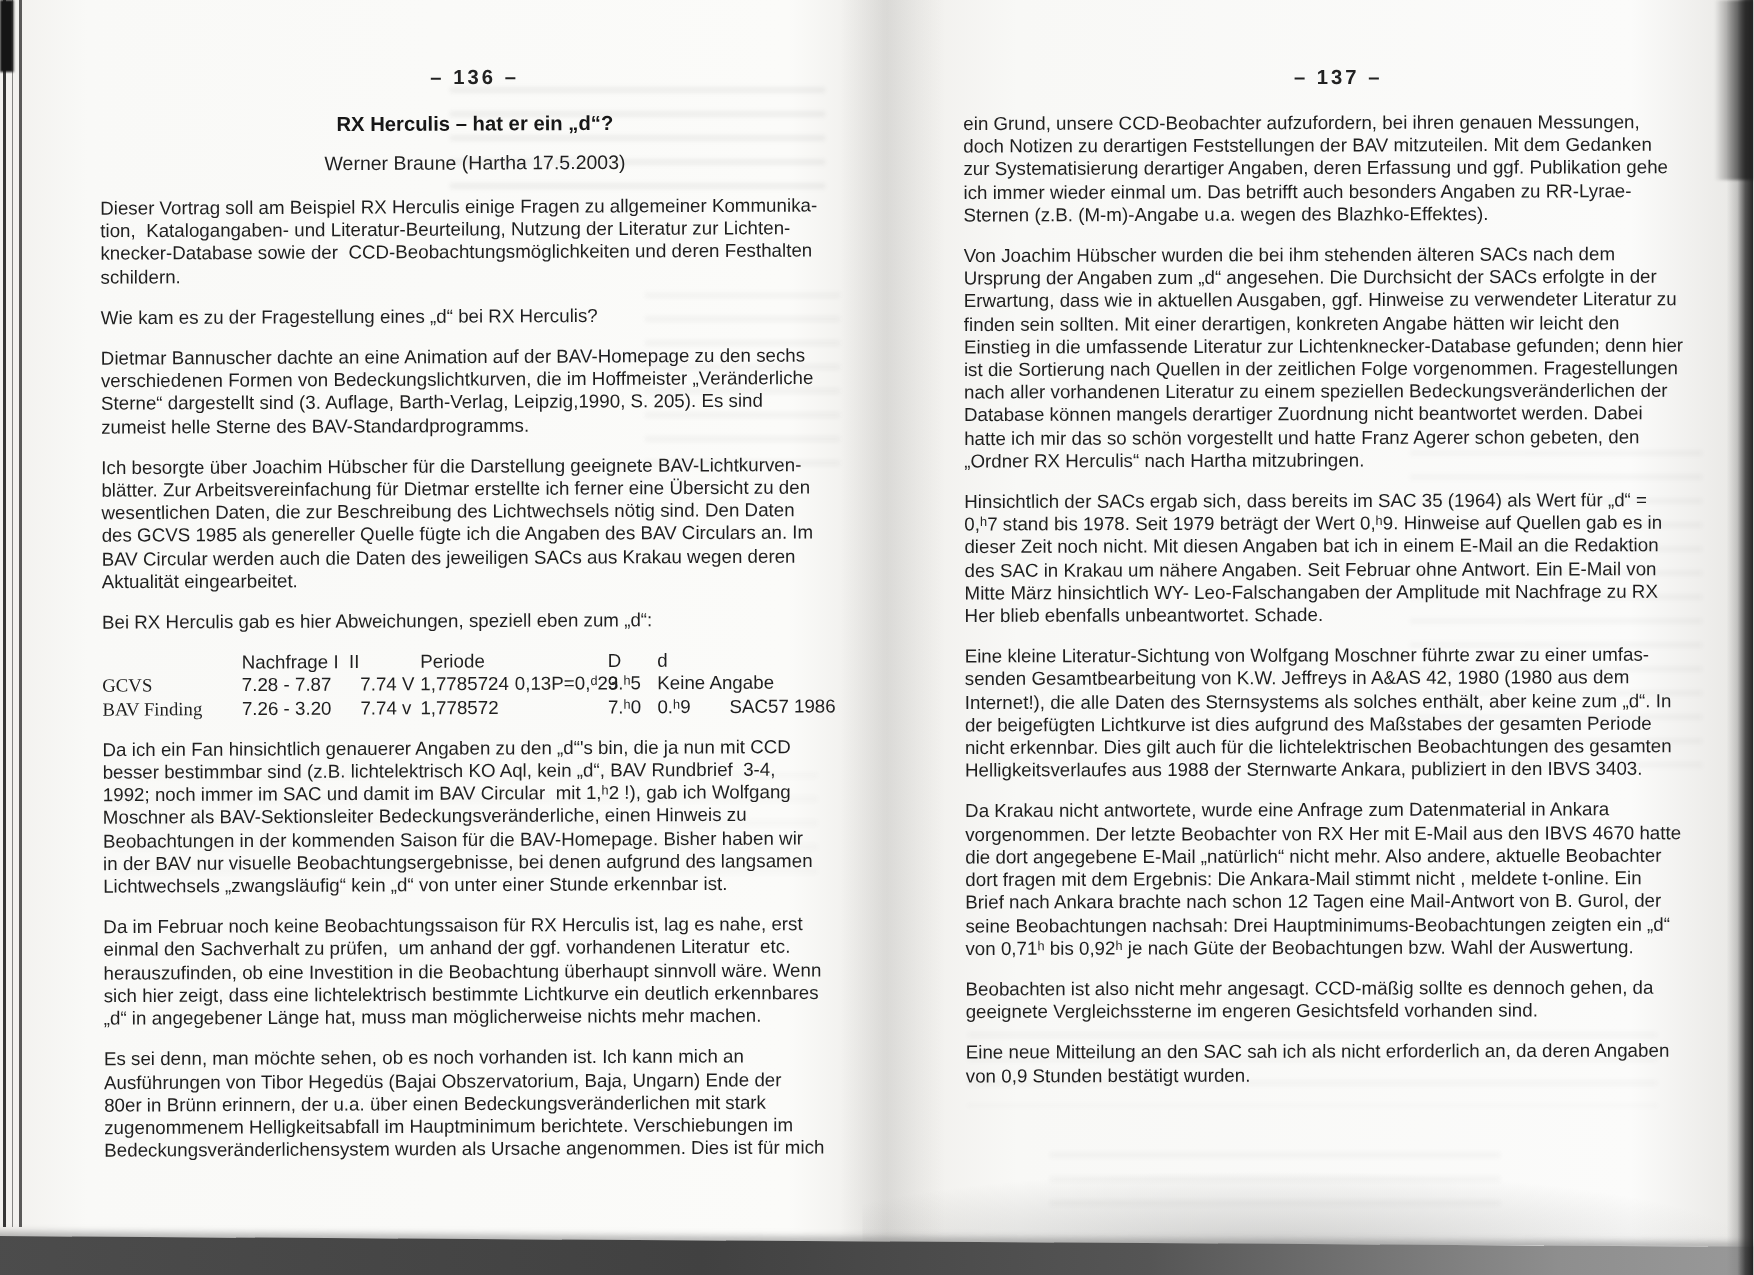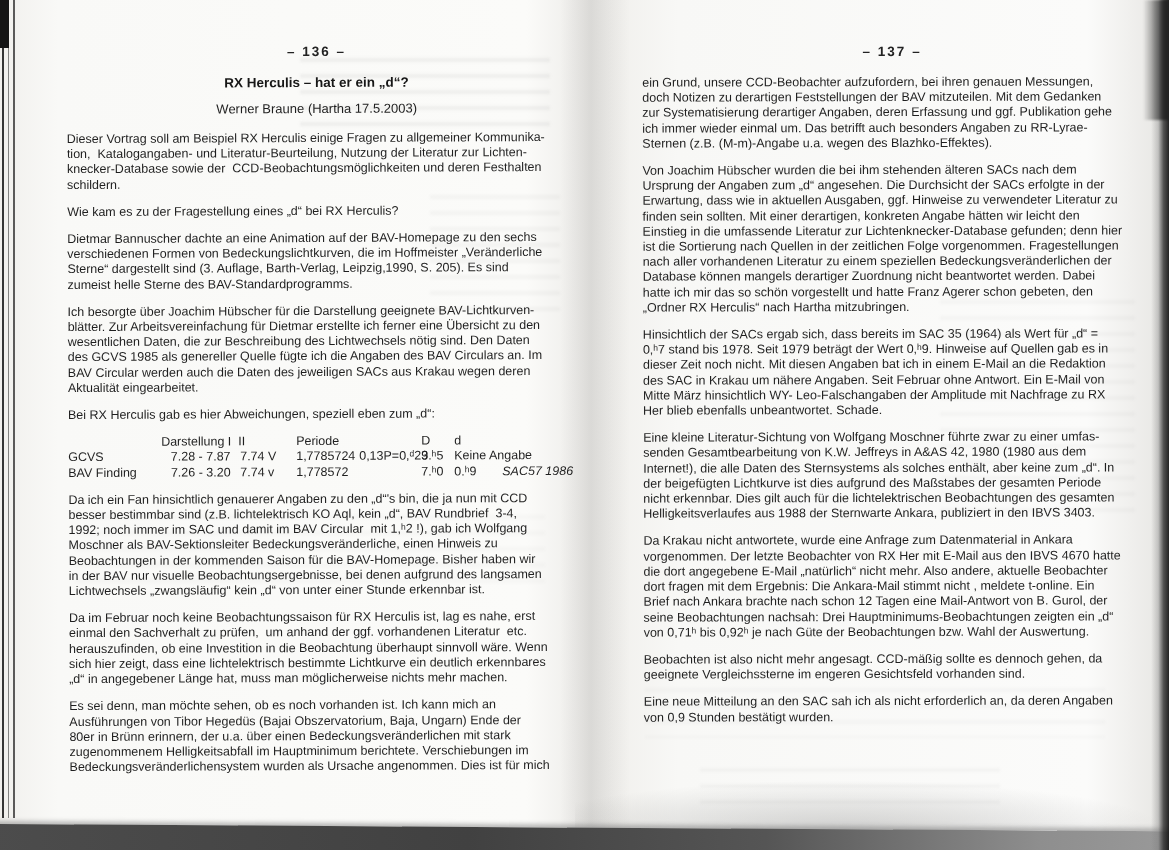--- a/index.html
+++ b/index.html
@@ -75,29 +75,29 @@
     text-align:center;font-size:13px;margin-bottom:15px;
   }
   .para{
     font-size:12.5px;line-height:15.2px;margin:0 0 12px 0;
     white-space:pre;color:#1f1f1f;
   }
   
   .dtable{font-size:12.5px;line-height:15.2px;margin:0 0 12px 0;}
   .trow{white-space:nowrap;}
   .tc{display:inline-block;vertical-align:top;white-space:pre;}
-  .tc-src{width:93px;}
+  .tc-src{width:93px;font-family:Liberation Serif, serif;}
   .tc-maghead{width:119px;}
-  .tc-mag{width:79px;text-align:center;}
+  .tc-mag{width:79px;}
   .tc-mag2{width:40px;}
-  .tc-per{width:63px;margin-left:16px;}
+  .tc-per{width:63px;}
   .tc-ex{width:62px;}
   .tc-D{width:33px;}
   .tc-d{width:36px;}
-  .tc-ref{padding-left:12px;font-style:italic;}
+  .tc-ref{padding-left:12px;}
 </style>
 </head>
 <body>
 
 <div class="scan">
 
   <div class="binding-edge"></div>
   <div class="corner-mark"></div>
   <div class="gutter-shadow"></div>
   <div class="ghost-text" style="left:300px;top:58px;width:250px;height:70px;"></div>
@@ -124,21 +124,21 @@
     <p class="para">Ich besorgte über Joachim Hübscher für die Darstellung geeignete BAV-Lichtkurven-
 blätter. Zur Arbeitsvereinfachung für Dietmar erstellte ich ferner eine Übersicht zu den
 wesentlichen Daten, die zur Beschreibung des Lichtwechsels nötig sind. Den Daten
 des GCVS 1985 als genereller Quelle fügte ich die Angaben des BAV Circulars an. Im
 BAV Circular werden auch die Daten des jeweiligen SACs aus Krakau wegen deren
 Aktualität eingearbeitet.</p>
     <p class="para">Bei RX Herculis gab es hier Abweichungen, speziell eben zum „d“:</p>
 
     <div class="dtable">
       <div class="trow">
-        <span class="tc tc-src"></span><span class="tc tc-maghead">Darstellung I  II</span><span class="tc tc-per">Periode</span><span class="tc tc-ex"></span><span class="tc tc-D">D</span><span class="tc tc-d">d</span>
+        <span class="tc tc-src"></span><span class="tc tc-maghead">Nachfrage I  II</span><span class="tc tc-per">Periode</span><span class="tc tc-ex"></span><span class="tc tc-D">D</span><span class="tc tc-d">d</span>
       </div>
       <div class="trow">
         <span class="tc tc-src">GCVS</span><span class="tc tc-mag">7.28 - 7.87</span><span class="tc tc-mag2">7.74 V</span><span class="tc tc-per">1,7785724</span><span class="tc tc-ex">0,13P=0,ᵈ23</span><span class="tc tc-D">9.ʰ5</span><span class="tc tc-d">Keine Angabe</span><span class="tc tc-ref"></span>
       </div>
       <div class="trow">
         <span class="tc tc-src">BAV Finding</span><span class="tc tc-mag">7.26 - 3.20</span><span class="tc tc-mag2">7.74 v</span><span class="tc tc-per">1,778572</span><span class="tc tc-ex"></span><span class="tc tc-D">7.ʰ0</span><span class="tc tc-d">0.ʰ9</span><span class="tc tc-ref">SAC57 1986</span>
       </div>
     </div>
 
     <p class="para">Da ich ein Fan hinsichtlich genauerer Angaben zu den „d“'s bin, die ja nun mit CCD

